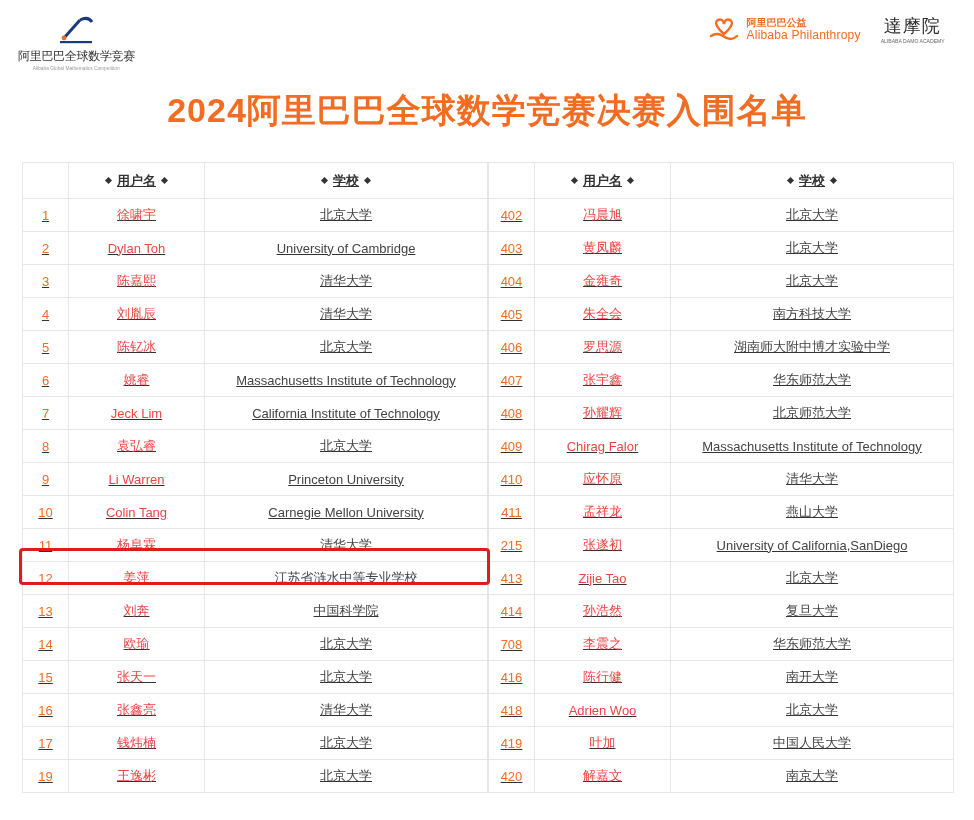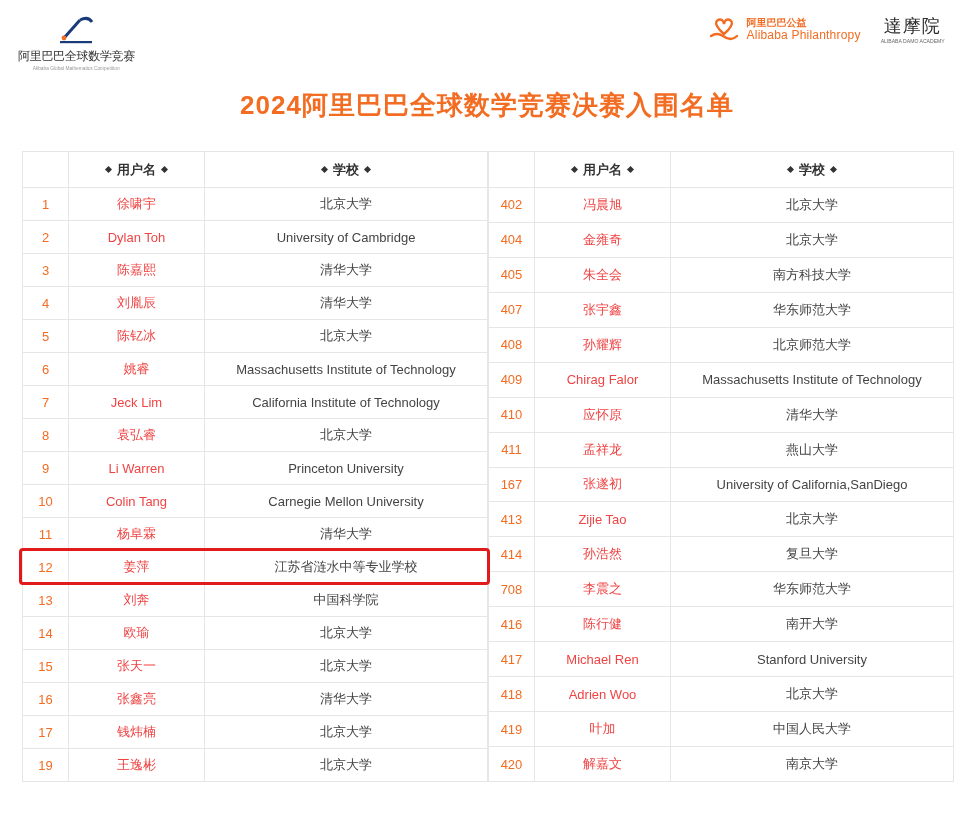--- a/index.html
+++ b/index.html
@@ -48,34 +48,35 @@
     gap: 6px;
   }
   .logo-phil-text { display: flex; flex-direction: column; line-height: 1.05; }
   .logo-phil-cn { font-size: 10px; color: #f26c22; font-weight: 600; }
   .logo-phil-en { font-size: 12px; color: #f26c22; letter-spacing: 0.2px; }
   .logo-damo { display: flex; flex-direction: column; align-items: center; }
   .logo-damo-cn { font-size: 18px; font-weight: 400; color: #2b2b2b; font-family: "STKaiti","KaiTi",serif; letter-spacing:1px;}
   .logo-damo-en { font-size: 6px; color: #666; transform: scale(0.85); }
   h1.title {
     text-align: center;
-    font-size: 26px;
+    font-size: 34px;
     font-weight: 700;
     color: #f26c22;
     margin: 10px 0 28px;
     letter-spacing: 1px;
   }
   .tables-wrap {
     display: flex;
     padding: 0 22px;
     gap: 0;
   }
   table {
     border-collapse: collapse;
     table-layout: fixed;
+    text-decoration: underline;
   }
   table.left  { width: 465px; }
   table.right { width: 465px; }
   col.c-rank   { width: 46px; }
   col.c-user   { width: 136px; }
   col.c-school { width: 283px; }
   th, td {
     border: 1px solid #e6e6e6;
     text-align: center;
     vertical-align: middle;
@@ -266,30 +267,40 @@
         <th><span class="diamond">学校</span></th>
       </tr>
     </thead>
     <tbody id="tbody-right">
         <tr>
           <td class="rank">402</td>
           <td class="user">冯晨旭</td>
           <td class="school">北京大学</td>
         </tr>
         <tr>
+          <td class="rank">403</td>
+          <td class="user">黄凤麟</td>
+          <td class="school">北京大学</td>
+        </tr>
+        <tr>
           <td class="rank">404</td>
           <td class="user">金雍奇</td>
           <td class="school">北京大学</td>
         </tr>
         <tr>
           <td class="rank">405</td>
           <td class="user">朱全会</td>
           <td class="school">南方科技大学</td>
         </tr>
         <tr>
+          <td class="rank">406</td>
+          <td class="user">罗思源</td>
+          <td class="school">湖南师大附中博才实验中学</td>
+        </tr>
+        <tr>
           <td class="rank">407</td>
           <td class="user">张宇鑫</td>
           <td class="school">华东师范大学</td>
         </tr>
         <tr>
           <td class="rank">408</td>
           <td class="user">孙耀辉</td>
           <td class="school">北京师范大学</td>
         </tr>
         <tr>
@@ -301,21 +312,21 @@
           <td class="rank">410</td>
           <td class="user">应怀原</td>
           <td class="school">清华大学</td>
         </tr>
         <tr>
           <td class="rank">411</td>
           <td class="user">孟祥龙</td>
           <td class="school">燕山大学</td>
         </tr>
         <tr>
-          <td class="rank">167</td>
+          <td class="rank">215</td>
           <td class="user">张遂初</td>
           <td class="school">University of California,SanDiego</td>
         </tr>
         <tr>
           <td class="rank">413</td>
           <td class="user">Zijie Tao</td>
           <td class="school">北京大学</td>
         </tr>
         <tr>
           <td class="rank">414</td>
@@ -326,25 +337,20 @@
           <td class="rank">708</td>
           <td class="user">李震之</td>
           <td class="school">华东师范大学</td>
         </tr>
         <tr>
           <td class="rank">416</td>
           <td class="user">陈行健</td>
           <td class="school">南开大学</td>
         </tr>
         <tr>
-          <td class="rank">417</td>
-          <td class="user">Michael Ren</td>
-          <td class="school">Stanford University</td>
-        </tr>
-        <tr>
           <td class="rank">418</td>
           <td class="user">Adrien Woo</td>
           <td class="school">北京大学</td>
         </tr>
         <tr>
           <td class="rank">419</td>
           <td class="user">叶加</td>
           <td class="school">中国人民大学</td>
         </tr>
         <tr>

